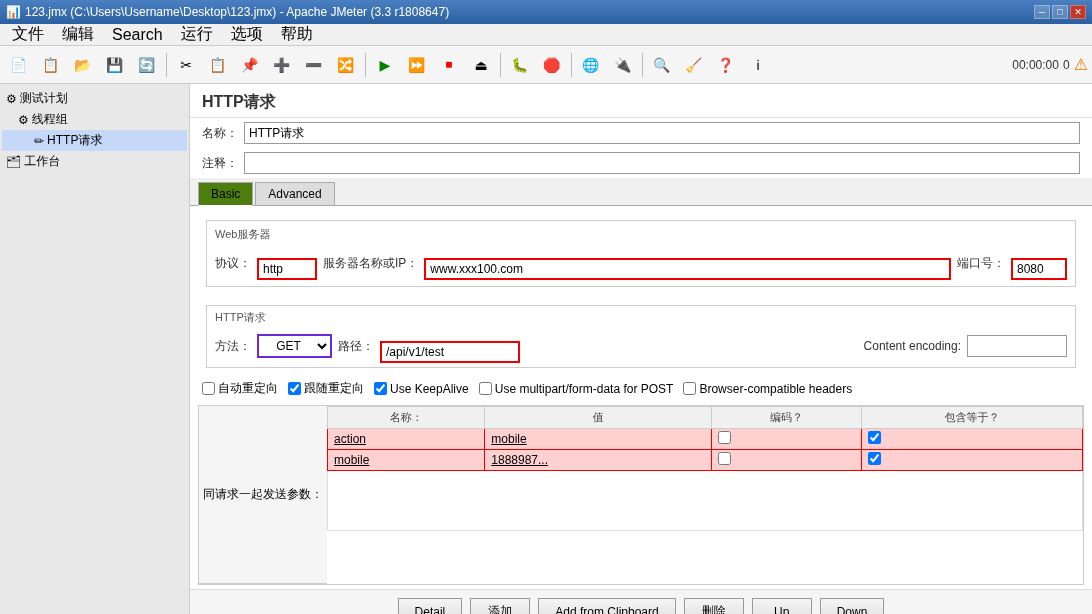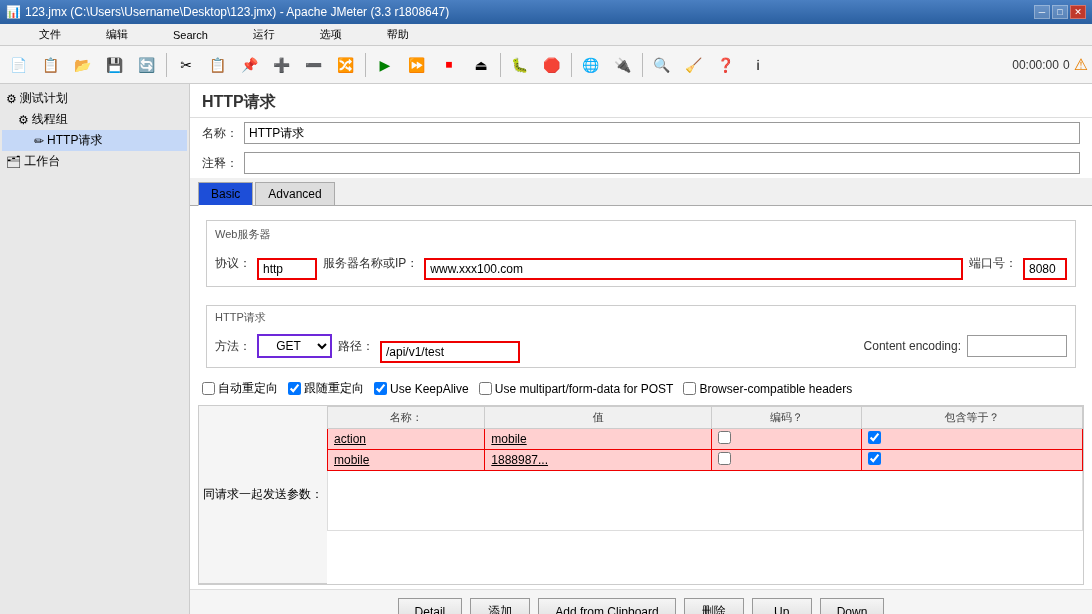--- a/index.html
+++ b/index.html
@@ -32,22 +32,21 @@
       border-bottom: 1px solid #ccc;
       height: 22px;
       display: flex;
       align-items: center;
       padding: 0 4px;
       gap: 2px;
     }
     .menu-item {
       padding: 8px 8px;
       cursor: pointer;
-      font-size: 11px;
-      margin-left: 27px;
+      font-size: 16px;
     }
 
     
     .toolbar {
       background: #f5f5f5;
       border-bottom: 1px solid #ccc;
       height: 38px;
       display: flex;
       align-items: center;
       padding: 0 4px;
@@ -140,21 +139,21 @@
     .tab {
       padding: 4px 12px;
       border: 1px solid #aaa;
       border-bottom: none;
       cursor: pointer;
       background: #ddd;
       font-size: 12px;
       margin-right: 2px;
     }
     .tab.active {
-      background: #1d4ed8;
+      background: #4d7c0f;
       border-bottom: 1px solid white;
       margin-bottom: -1px;
       z-index: 1;
     }
 
     
     .web-server-section {
       border: 1px solid #ccc;
       margin: 6px 8px;
       padding: 6px 8px;
@@ -273,21 +272,21 @@
     }
     .action-btn {
       padding: 4px 16px;
       border: 1px solid #999;
       background: linear-gradient(to bottom, #f5f5f5, #ddd);
       cursor: pointer;
       font-size: 12px;
       min-width: 60px;
     }
 
-    .port-input { width: 44px; }
+    .port-input { width: 56px; }
     .protocol-input { width: 60px; }
     .server-input { flex: 1; }
     .path-input { width: 140px; }
     .encoding-input { width: 100px; }
   </style>
 </head>
 <body>
 
 <div class="title-bar">
   <div class="title-bar-left">

